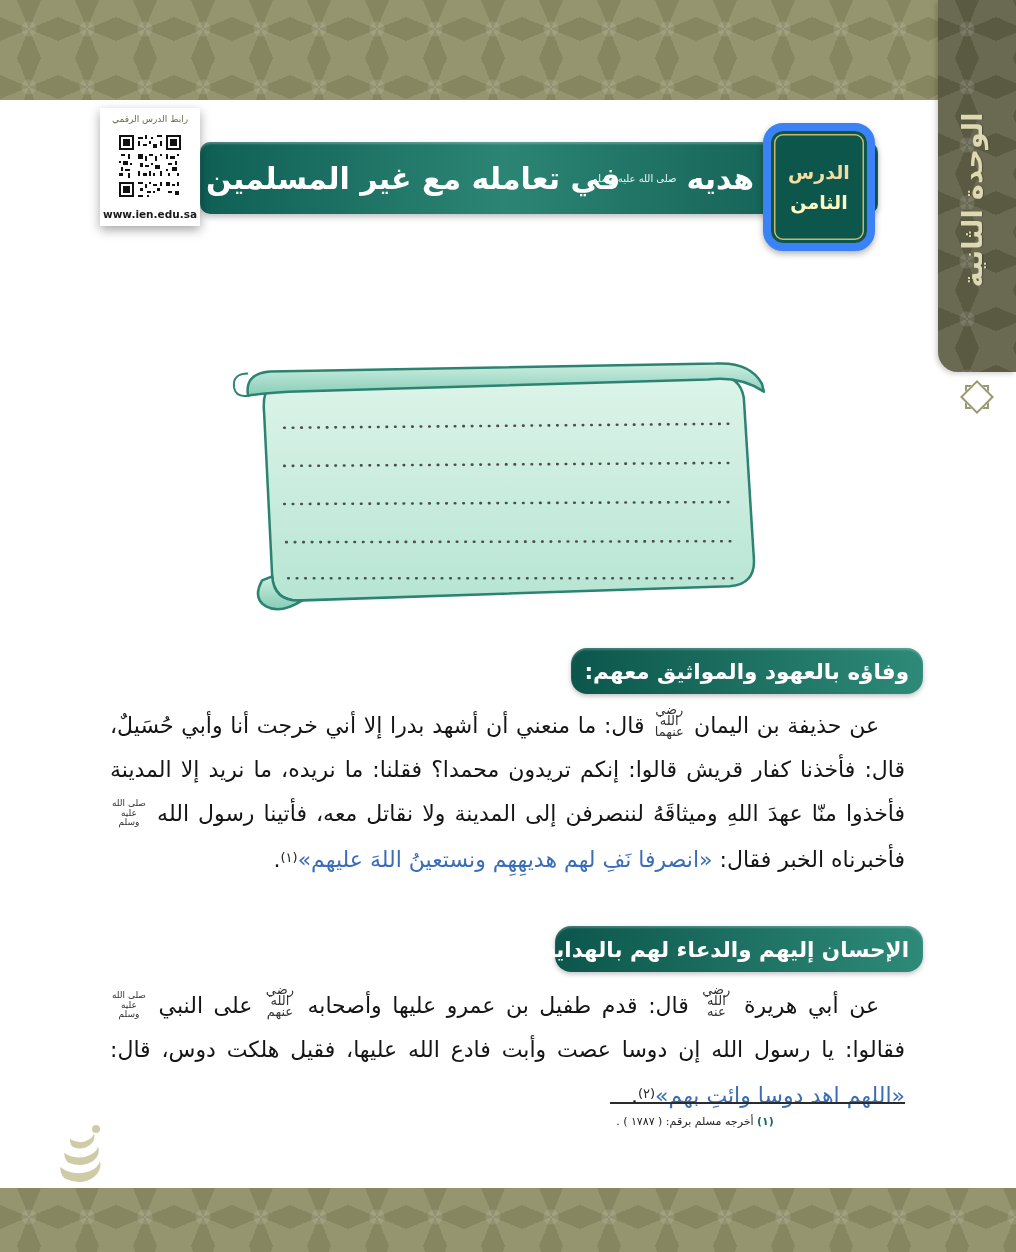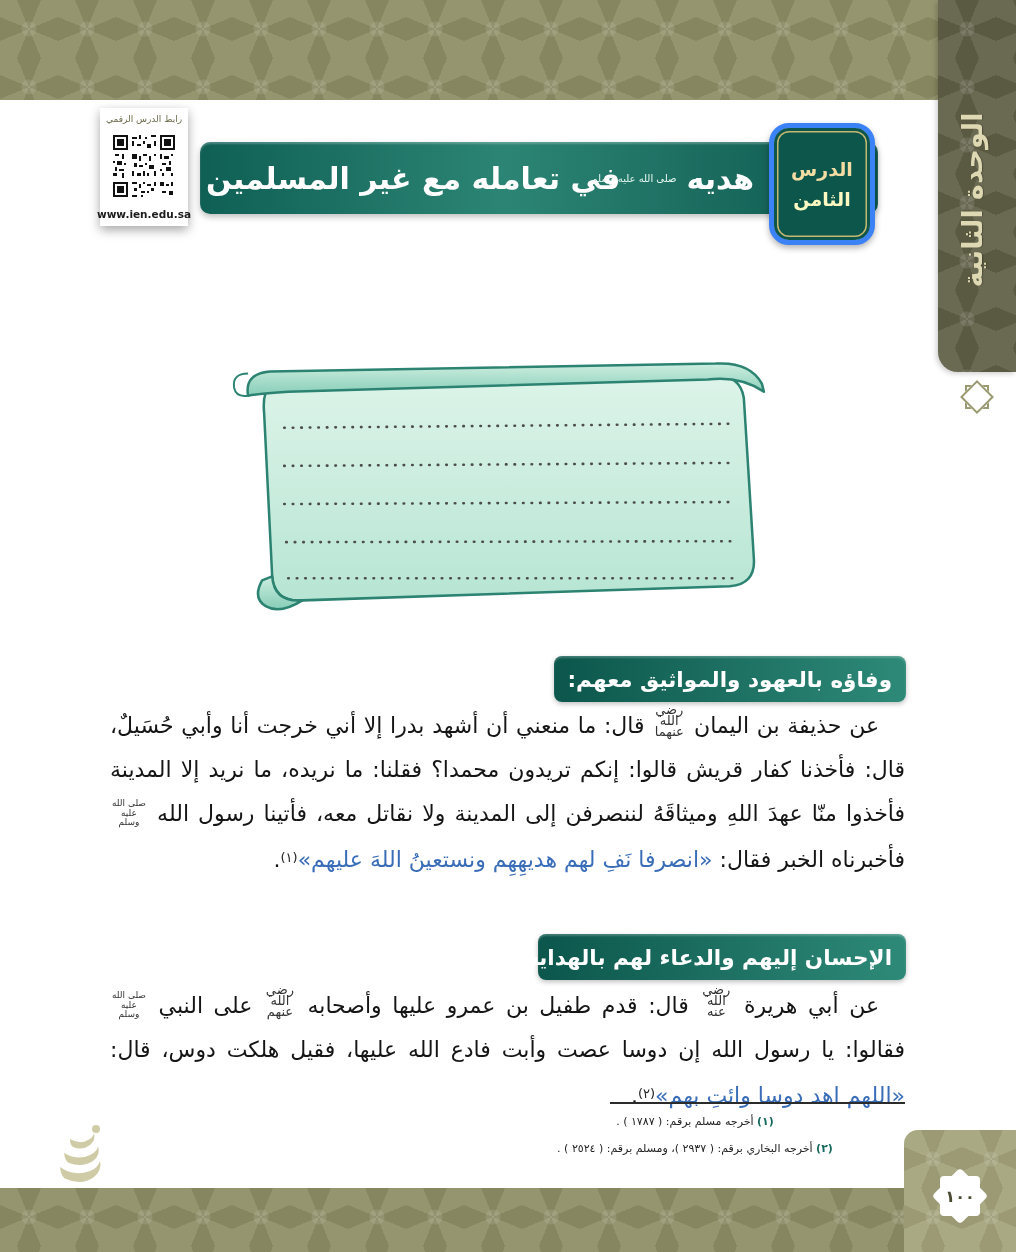--- a/index.html
+++ b/index.html
@@ -29,35 +29,35 @@
   .unit-title{position:absolute;left:817px;top:180px;width:320px;height:40px;
     transform:rotate(-90deg);transform-origin:center;text-align:center;
     font-size:27px;font-weight:bold;color:#ded9b2;letter-spacing:1px;
     text-shadow:0 1px 1px rgba(0,0,0,.25);z-index:2;}
 
   .right-ornament{position:absolute;top:382px;right:24px;width:30px;height:30px;}
   .right-ornament .sq{position:absolute;inset:3px;border:2px solid #9a9a72;background:#fff;}
   .right-ornament .r45{transform:rotate(45deg);}
 
   
-  .qr-box{position:absolute;left:100px;top:108px;width:88px;height:118px;background:#fff;
+  .qr-box{position:absolute;left:100px;top:108px;width:100px;height:118px;background:#fff;
     box-shadow:0 4px 10px rgba(0,0,0,.35);display:flex;flex-direction:column;align-items:center;
     justify-content:space-between;padding:6px 4px;box-sizing:border-box;z-index:3;}
   .qr-caption{font-size:9px;color:#6b6b4a;}
   .qr-svg{width:62px;height:62px;}
   .qr-url{font-size:10.5px;font-weight:bold;color:#1c1c1c;text-align:right;}
 
   
   .title-banner{position:absolute;top:142px;right:138px;width:678px;height:72px;border-radius:10px;
     background:linear-gradient(to left,#0d574e,#2c8574 55%,#0f5f55);
     box-shadow:inset 0 2px 2px rgba(255,255,255,.25), 0 3px 6px rgba(0,0,0,.25);z-index:2;}
   .title-text{position:absolute;inset:0;display:flex;align-items:center;justify-content:center;
     padding-right:118px;color:#fff;font-size:30px;font-weight:bold;gap:10px;white-space:nowrap;}
   .lesson-badge{position:absolute;top:123px;right:141px;width:96px;height:112px;background:#0c564c;
-    border:5px solid #3b82f6;border-radius:20px;display:flex;flex-direction:column;align-items:center;
+    border:8px solid #3b82f6;border-radius:20px;display:flex;flex-direction:column;align-items:center;
     justify-content:center;gap:8px;z-index:4;
     box-shadow:inset 0 0 0 3px #0c564c, inset 0 0 0 4.5px rgba(232,200,120,.85), 0 3px 6px rgba(0,0,0,.3);}
   .badge-l1{color:#f3dda2;font-size:19px;font-weight:bold;}
   .badge-l2{color:#fef9c3;font-size:19px;font-weight:bold;}
 
   
   .intro{position:absolute;top:250px;right:111px;width:795px;margin:0;
     font-size:23px;line-height:46px;color:#121212;text-align:justify;text-indent:26px;}
   .para{position:absolute;right:111px;width:795px;margin:0;
     font-size:22px;line-height:44px;color:#151515;text-align:justify;text-indent:26px;}
@@ -68,25 +68,25 @@
   .saw{display:inline-block;width:38px;font-size:9px;line-height:9.5px;text-align:center;
     vertical-align:-4px;font-weight:normal;text-indent:0;color:#333;}
   .saw-title{width:46px;font-size:10px;line-height:11px;color:#eafaf2;}
   .honorific{display:inline-block;width:34px;font-size:13px;line-height:11px;text-align:center;
     vertical-align:-3px;color:#333;text-indent:0;}
 
   
   .scroll{position:absolute;top:360px;left:218px;width:582px;height:262px;}
 
   
-  .sec-bar{position:absolute;right:110px;height:46px;border-radius:8px;
+  .sec-bar{position:absolute;right:93px;height:46px;border-radius:16px;
     background:linear-gradient(to left,#2e8a78,#0c564c);
     box-shadow:inset 0 2px 2px rgba(255,255,255,.22), 0 2px 5px rgba(0,0,0,.25);
     color:#fff;font-size:21.5px;font-weight:bold;display:flex;align-items:center;
-    padding:0 14px;box-sizing:border-box;white-space:nowrap;margin-top:8px;}
+    padding:0 14px;box-sizing:border-box;white-space:nowrap;}
   .sec-bar1{top:648px;width:352px;}
   .sec-bar2{top:926px;width:368px;}
 
   
   .fn-rule{position:absolute;top:1102px;right:111px;width:295px;border-top:2.5px solid #2b2b2b;}
   .footnotes{position:absolute;top:1108px;right:111px;width:420px;font-size:11px;line-height:27px;
     color:#222;text-align:center;}
   .fn-num{color:#17695e;font-weight:bold;}
 
   
@@ -259,33 +259,22 @@
     <span>فقالوا: يا رسول الله إن دوسا عصت وأبت فادع الله عليها، فقيل هلكت دوس، قال:</span>
     <span class="quote">«اللهم اهد دوسا وائتِ بهم»</span><span class="fn-ref">(٢)</span><span>.</span>
   </p>
 
   <div class="fn-rule"></div>
   <div class="footnotes">
     <div class="fn-row">
       <span class="fn-num">(١)</span>
       <span>أخرجه مسلم برقم: ( ١٧٨٧ ) .</span>
     </div>
-    <div class="fn-row">
-      <span class="fn-num">(٢)</span>
-      <span>أخرجه البخاري برقم: ( ٢٩٣٧ )، ومسلم برقم: ( ٢٥٢٤ ) .</span>
-    </div>
-  </div>
-
-  <div class="corner-block pat-light">
-    <div class="page-star">
-      <span class="sq s1"></span>
-      <span class="sq s2"></span>
-      <span class="page-num">١٠٠</span>
-    </div>
-  </div>
+  </div>
+
 
   <svg class="ien-logo" viewBox="0 0 60 70" fill="currentColor">
     <path d="M8 52 q14 10 30 4 q8 -3 10 -10 q2 10 -6 16 q-12 9 -28 2 q-5 -2 -6 -12z"></path>
     <path d="M12 38 q14 8 26 2 q7 -3 8 -9 q3 9 -5 15 q-11 7 -24 2 q-4 -2 -5 -10z"></path>
     <path d="M18 24 q10 6 18 1 q5 -2 6 -7 q2 7 -4 12 q-8 6 -17 2 q-3 -2 -3 -8z"></path>
     <circle cx="44" cy="14" r="4"></circle>
   </svg>
 
 </div>
 

